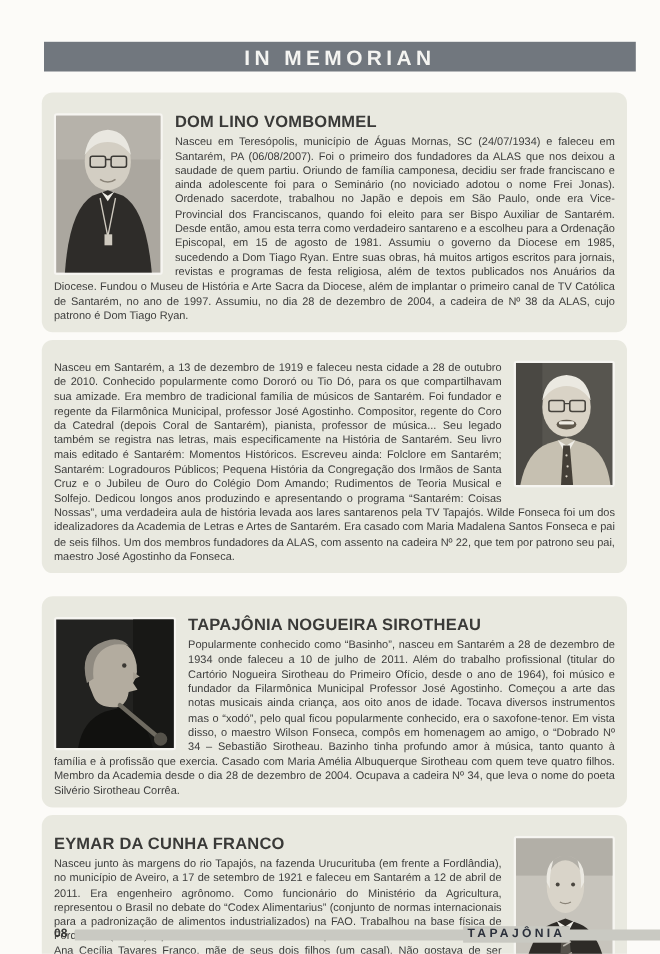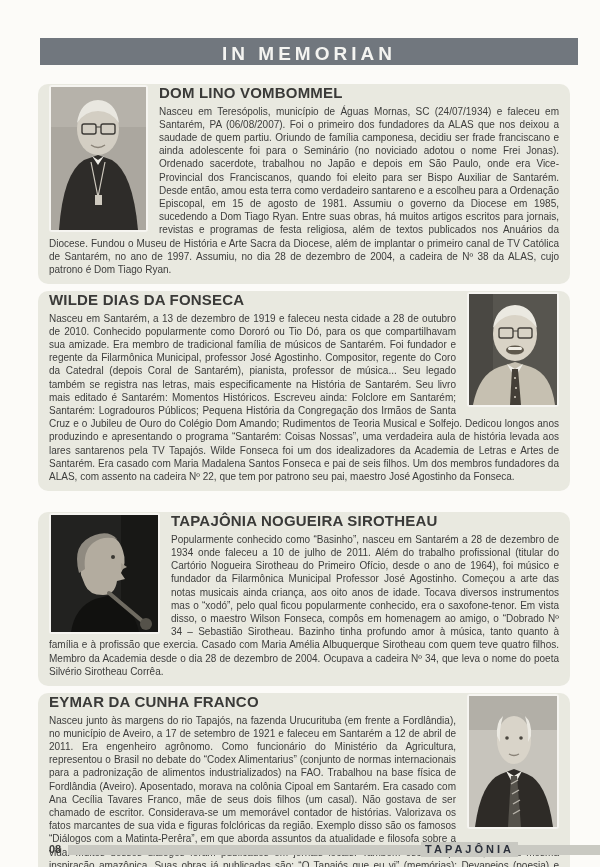--- a/index.html
+++ b/index.html
@@ -14,21 +14,21 @@
     position:absolute; left:40px; top:38px; width:538px; height:27px;
     background:#71777e;
     display:flex; align-items:flex-end; justify-content:center;
   }
   .header-title {
     color:#f4f4f1; font-size:19px; font-weight:bold; letter-spacing:4px;
   }
   .content { position:absolute; left:38px; top:84px; width:532px; }
   .card {
     background:#e9e9e0; border-radius:10px;
-    padding:1px 11px 8px 11px; margin-bottom:7px;
+    padding:19px 11px 8px 11px; margin-bottom:7px;
     overflow:hidden;
   }
   .card.gap-lg { margin-bottom:21px; }
   .card h2 {
     font-size:15px; font-weight:bold; color:#3a3a38;
     letter-spacing:.2px; margin-bottom:3px; line-height:1.1;
   }
   .card p {
     font-size:10px; line-height:13.2px; color:#3d3d3c;
     text-align:justify;
@@ -97,21 +97,20 @@
         <ellipse cx="46" cy="56" rx="9" ry="4.5" fill="#5f584c"></ellipse>
         <rect x="39" y="53" width="14" height="3" rx="1.5" fill="#efece4"></rect>
         <path d="M4 111 Q10 80 30 73 L46 68 L62 73 Q82 80 86 111 Z" fill="#c6c0b1"></path>
         <path d="M38 70 L46 84 L54 70 L46 75 Z" fill="#f0eee8"></path>
         <path d="M43 75 L49 75 L52 111 L41 111 Z" fill="#443f37"></path>
         <circle cx="46" cy="84" r="1" fill="#d9d3c6"></circle>
         <circle cx="47" cy="94" r="1" fill="#d9d3c6"></circle>
         <circle cx="46" cy="103" r="1" fill="#d9d3c6"></circle>
       </svg>
     </div>
-    <h2>WILDE DIAS DA FONSECA</h2>
     <p>Nasceu em Santarém, a 13 de dezembro de 1919 e faleceu nesta cidade a 28 de outubro de 2010. Conhecido popularmente como Dororó ou Tio Dó, para os que compartilhavam sua amizade. Era membro de tradicional família de músicos de Santarém. Foi fundador e regente da Filarmônica Municipal, professor José Agostinho. Compositor, regente do Coro da Catedral (depois Coral de Santarém), pianista, professor de música... Seu legado também se registra nas letras, mais especificamente na História de Santarém. Seu livro mais editado é Santarém: Momentos Históricos. Escreveu ainda: Folclore em Santarém; Santarém: Logradouros Públicos; Pequena História da Congregação dos Irmãos de Santa Cruz e o Jubileu de Ouro do Colégio Dom Amando; Rudimentos de Teoria Musical e Solfejo. Dedicou longos anos produzindo e apresentando o programa “Santarém: Coisas Nossas”, uma verdadeira aula de história levada aos lares santarenos pela TV Tapajós. Wilde Fonseca foi um dos idealizadores da Academia de Letras e Artes de Santarém. Era casado com Maria Madalena Santos Fonseca e pai de seis filhos. Um dos membros fundadores da ALAS, com assento na cadeira Nº 22, que tem por patrono seu pai, maestro José Agostinho da Fonseca.</p>
   </section>
 
   <section class="card">
     <div class="photo left">
       <svg width="107" height="117" viewBox="0 0 107 117">
         <rect width="107" height="117" fill="#222220"></rect>
         <rect x="70" width="37" height="117" fill="#181816"></rect>
         <path d="M30 60 Q26 30 46 22 Q66 16 72 36 Q76 48 70 58 L74 64 L66 66 Q64 80 52 80 Q38 80 34 70 Z" fill="#b3ac9f"></path>
         <path d="M28 58 Q20 28 44 20 Q58 15 66 24 Q52 20 42 28 Q32 36 34 54 Z" fill="#8f8a80"></path>

